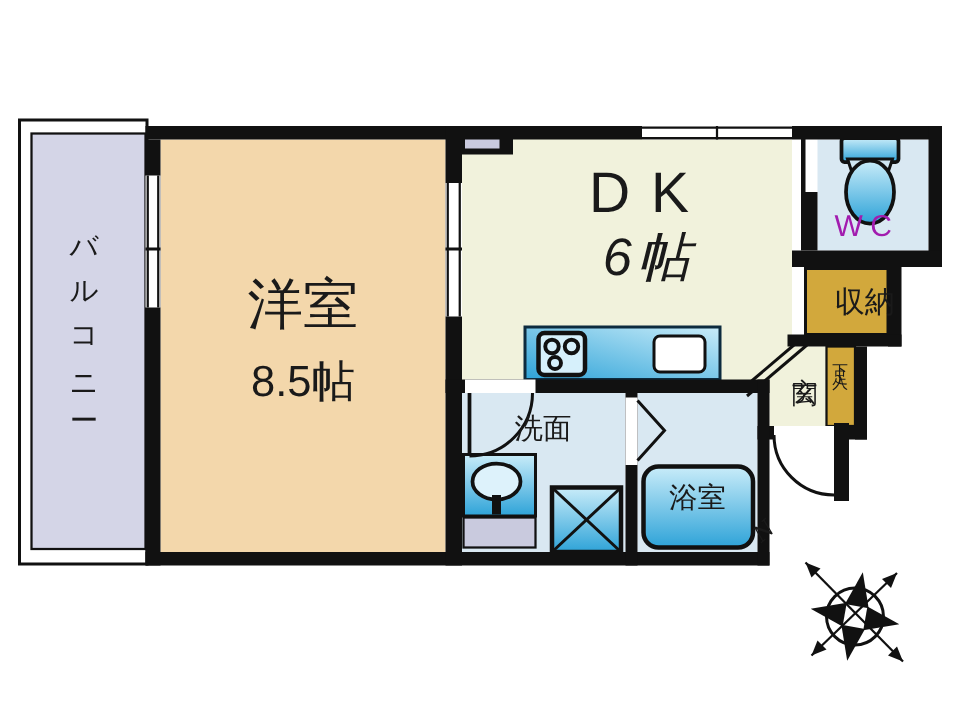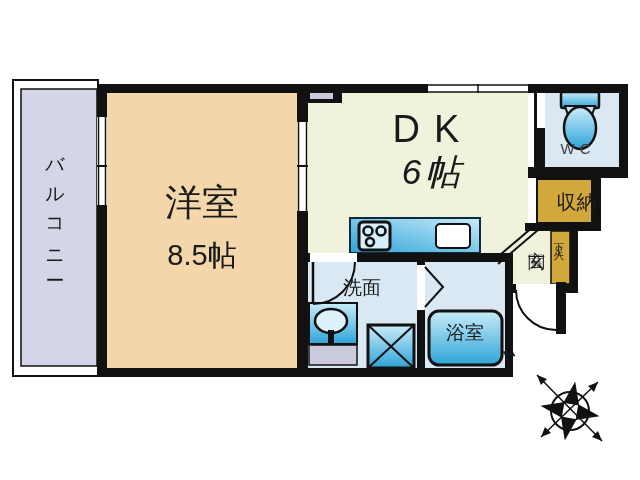--- a/index.html
+++ b/index.html
@@ -7,25 +7,25 @@
          font-family:"Liberation Sans","DejaVu Sans",sans-serif;color:#1a1a1a;}
   #plan-svg{position:absolute;left:0;top:0;}
   .lbl{position:absolute;white-space:nowrap;line-height:1;}
   .center{text-align:center;}
   .vert{writing-mode:vertical-rl;text-orientation:upright;}
   .balcony-label{left:46px;top:143px;font-size:19px;letter-spacing:10px;}
   .yoshitsu-name{left:112px;top:184px;width:180px;font-size:37px;}
   .yoshitsu-size{left:112px;top:241px;width:180px;font-size:29px;text-align:center;}
   .dk-name{left:350px;top:110px;width:166px;font-size:38px;letter-spacing:14px;}
   .dk-size{left:350px;top:154px;width:166px;font-size:35px;letter-spacing:4px;font-style:italic;}
-  .wc-label{left:549px;top:141px;width:58px;font-size:15px;letter-spacing:5px;color:#404040;}
+  .wc-label{left:549px;top:141px;width:58px;font-size:20px;letter-spacing:5px;color:#a21caf;}
   .storage-label{left:537px;top:192px;width:55px;font-size:20px;margin-left:12px;}
   .entrance-label{left:528px;top:238px;font-size:17px;letter-spacing:3px;}
   .shoe-label{left:554px;top:235px;font-size:10.5px;letter-spacing:3px;}
-  .washroom-label{left:332px;top:278px;width:60px;font-size:19px;}
+  .washroom-label{left:332px;top:278px;width:60px;font-size:19px;font-family:Liberation Mono, monospace;}
   .bathroom-label{left:435px;top:279px;width:60px;font-size:19px;margin-top:44px;}
   .compass-n{left:503px;top:347px;font-size:15px;font-style:italic;
              font-family:"DejaVu Serif","Liberation Serif",serif;
              transform:rotate(-42deg);}
 </style>
 </head>
 <body>
 
 <div id="stage">
 

